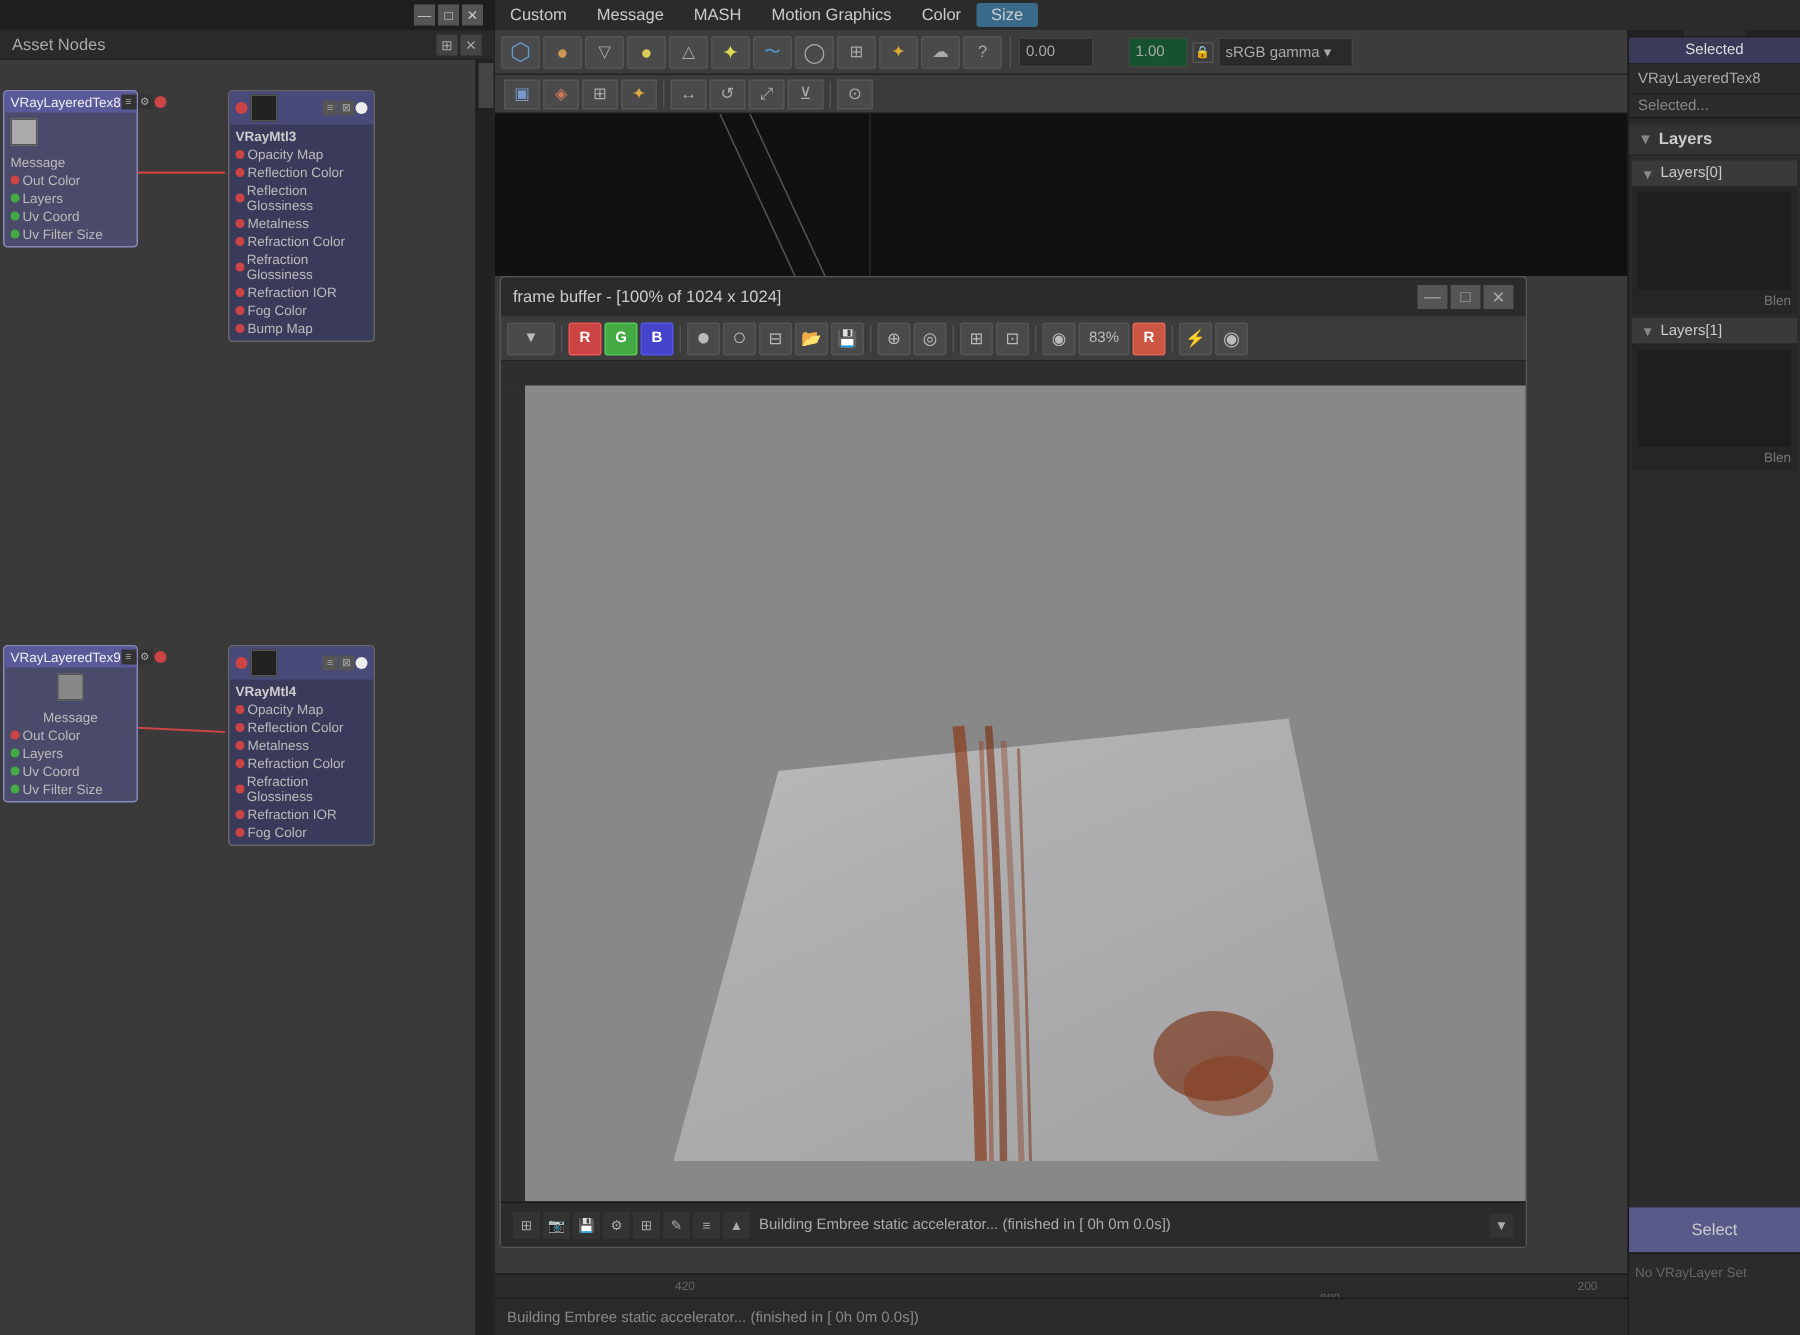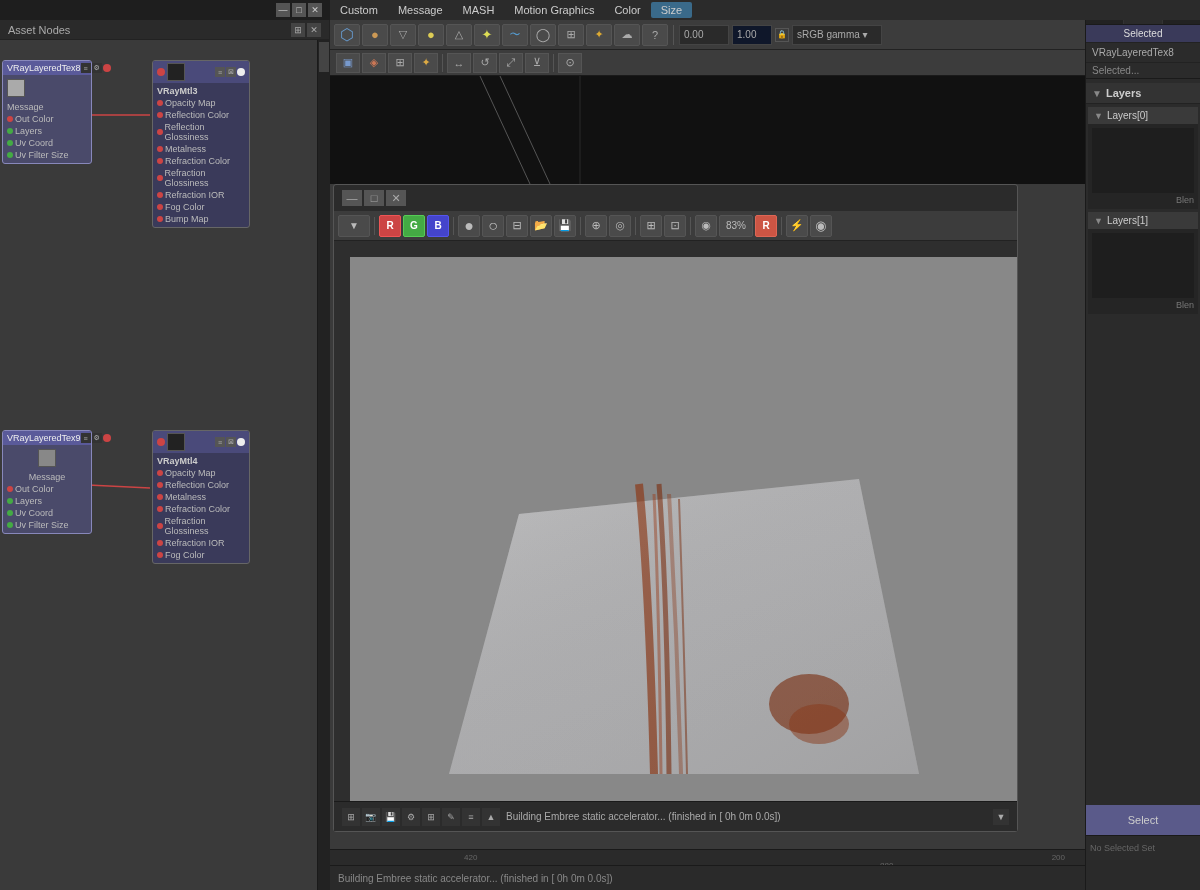--- a/index.html
+++ b/index.html
@@ -40,21 +40,21 @@
   <div style="width:26px;height:22px;background:#4a4a4a;border:1px solid #555;display:flex;align-items:center;justify-content:center;cursor:pointer;font-size:11px;color:#5599cc;border-radius:2px;">〜</div>
   <div style="width:26px;height:22px;background:#4a4a4a;border:1px solid #555;display:flex;align-items:center;justify-content:center;cursor:pointer;font-size:13px;color:#aaa;border-radius:2px;">◯</div>
   <div style="width:26px;height:22px;background:#4a4a4a;border:1px solid #555;display:flex;align-items:center;justify-content:center;cursor:pointer;font-size:11px;color:#aaa;border-radius:2px;">⊞</div>
   <div style="width:26px;height:22px;background:#4a4a4a;border:1px solid #555;display:flex;align-items:center;justify-content:center;cursor:pointer;font-size:11px;color:#ddaa33;border-radius:2px;">✦</div>
   <div style="width:26px;height:22px;background:#4a4a4a;border:1px solid #555;display:flex;align-items:center;justify-content:center;cursor:pointer;font-size:11px;color:#aaa;border-radius:2px;">☁</div>
   <div style="width:26px;height:22px;background:#4a4a4a;border:1px solid #555;display:flex;align-items:center;justify-content:center;cursor:pointer;font-size:11px;color:#aaa;border-radius:2px;">?</div>
   <div style="width:1px;height:20px;background:#555;margin:0 3px;"></div>
 
   <div style="display:flex;align-items:center;gap:3px;">
     <div style="width:50px;height:20px;background:#2a2a2a;border:1px solid #444;display:flex;align-items:center;padding:0 4px;font-size:10px;color:#aaa;text-align:center;">0.00</div>
-    <div style="width:40px;height:20px;background:#0f172a;border:1px solid #444;display:flex;align-items:center;padding:0 4px;font-size:10px;color:#aaa;">1.00</div>
+    <div style="width:40px;height:20px;background:#14532d;border:1px solid #444;display:flex;align-items:center;padding:0 4px;font-size:10px;color:#aaa;margin-left:20px;">1.00</div>
     <div style="width:14px;height:14px;border:1px solid #555;display:flex;align-items:center;justify-content:center;font-size:8px;color:#aaa;">🔒</div>
     <div style="width:90px;height:20px;background:#2a2a2a;border:1px solid #444;display:flex;align-items:center;padding:0 4px;font-size:10px;color:#aaa;">sRGB gamma ▾</div>
   </div>
 </div>
 
 <div style="position:absolute;top:50px;left:330px;right:115px;height:26px;background:#3c3c3c;display:flex;align-items:center;padding:0 6px;gap:2px;z-index:9;border-bottom:1px solid #1a1a1a;">
   <div style="width:24px;height:20px;background:#4a4a4a;border:1px solid #555;display:flex;align-items:center;justify-content:center;cursor:pointer;font-size:11px;color:#7799cc;">▣</div>
   <div style="width:24px;height:20px;background:#4a4a4a;border:1px solid #555;display:flex;align-items:center;justify-content:center;cursor:pointer;font-size:11px;color:#cc7755;">◈</div>
   <div style="width:24px;height:20px;background:#4a4a4a;border:1px solid #555;display:flex;align-items:center;justify-content:center;cursor:pointer;font-size:11px;color:#aaa;">⊞</div>
   <div style="width:24px;height:20px;background:#4a4a4a;border:1px solid #555;display:flex;align-items:center;justify-content:center;cursor:pointer;font-size:11px;color:#ddaa44;">✦</div>
@@ -211,20 +211,21 @@
         <div style="display:flex;align-items:center;gap:2px;padding:1px 0;"><div style="width:6px;height:6px;border-radius:50%;background:#cc4444;"></div>Fog Color</div>
       </div>
     </div>
 
   </div>
 </div>
 
 <div style="position:absolute;top:184px;left:333px;width:685px;height:648px;background:#3a3a3a;border:1px solid #555;border-radius:3px;z-index:10;">
 
   <div style="background:#2b2b2b;height:26px;display:flex;align-items:center;padding:0 8px;border-radius:3px 3px 0 0;">
+    <span style="flex:1;font-size:11px;color:#ccc;">frame buffer - [100% of 1024 x 1024]</span>
     <button style="width:20px;height:16px;background:#555;border:none;color:#aaa;font-size:11px;cursor:pointer;">—</button>
     <button style="width:20px;height:16px;background:#555;border:none;color:#aaa;font-size:11px;cursor:pointer;margin-left:2px;">□</button>
     <button style="width:20px;height:16px;background:#555;border:none;color:#aaa;font-size:11px;cursor:pointer;margin-left:2px;">✕</button>
   </div>
 
   <div style="height:30px;background:#3c3c3c;display:flex;align-items:center;padding:0 4px;gap:2px;border-bottom:1px solid #222;">
     <div style="width:32px;height:22px;background:#4a4a4a;border:1px solid #555;display:flex;align-items:center;justify-content:center;cursor:pointer;font-size:10px;color:#bbb;border-radius:2px;">▼</div>
     <div style="width:1px;height:18px;background:#555;margin:0 2px;"></div>
     <div style="width:22px;height:22px;background:#cc4444;border:1px solid #ee5555;display:flex;align-items:center;justify-content:center;cursor:pointer;font-size:10px;color:#fff;border-radius:2px;font-weight:bold;">R</div>
     <div style="width:22px;height:22px;background:#44aa44;border:1px solid #55cc55;display:flex;align-items:center;justify-content:center;cursor:pointer;font-size:10px;color:#fff;border-radius:2px;font-weight:bold;">G</div>
@@ -367,27 +368,27 @@
       <div style="width:100%;height:65px;background:#1e1e1e;"></div>
       <div style="font-size:9px;color:#777;text-align:right;padding:2px 0;">Blen</div>
     </div>
   </div>
 
   <div style="position:absolute;bottom:55px;left:0;right:0;height:30px;background:#5a5a8a;display:flex;align-items:center;justify-content:center;cursor:pointer;">
     <span>Select</span>
   </div>
 
   <div style="position:absolute;bottom:30px;left:0;right:0;height:25px;background:#2b2b2b;display:flex;align-items:center;padding:0 4px;font-size:9px;color:#666;border-top:1px solid #1a1a1a;">
-    <span>No Selected Set</span>
+    <span>No VRayLayer Set</span>
   </div>
 
   <div style="position:absolute;bottom:0;left:0;right:0;height:30px;background:#2a2a2a;"></div>
 </div>
 
 <div style="position:absolute;bottom:25px;left:330px;right:115px;height:16px;background:#2a2a2a;display:flex;align-items:center;overflow:hidden;padding-left:4px;border-top:1px solid #1a1a1a;">
-  <span style="font-size:8px;color:#666;position:absolute;left:134px;">420</span>
+  <span style="font-size:8px;color:#666;position:absolute;left:120px;">420</span>
   <span style="font-size:8px;color:#666;position:absolute;left:550px;margin-top:16px;">880</span>
   <span style="font-size:8px;color:#666;position:absolute;right:20px;">200</span>
 </div>
 
 <div style="position:absolute;bottom:0;left:330px;right:115px;height:25px;background:#2a2a2a;border-top:1px solid #1a1a1a;display:flex;align-items:center;padding:0 8px;font-size:10px;color:#888;z-index:9;">
   <span>Building Embree static accelerator... (finished in [ 0h  0m  0.0s])</span>
 </div>
 
 </body></html>

